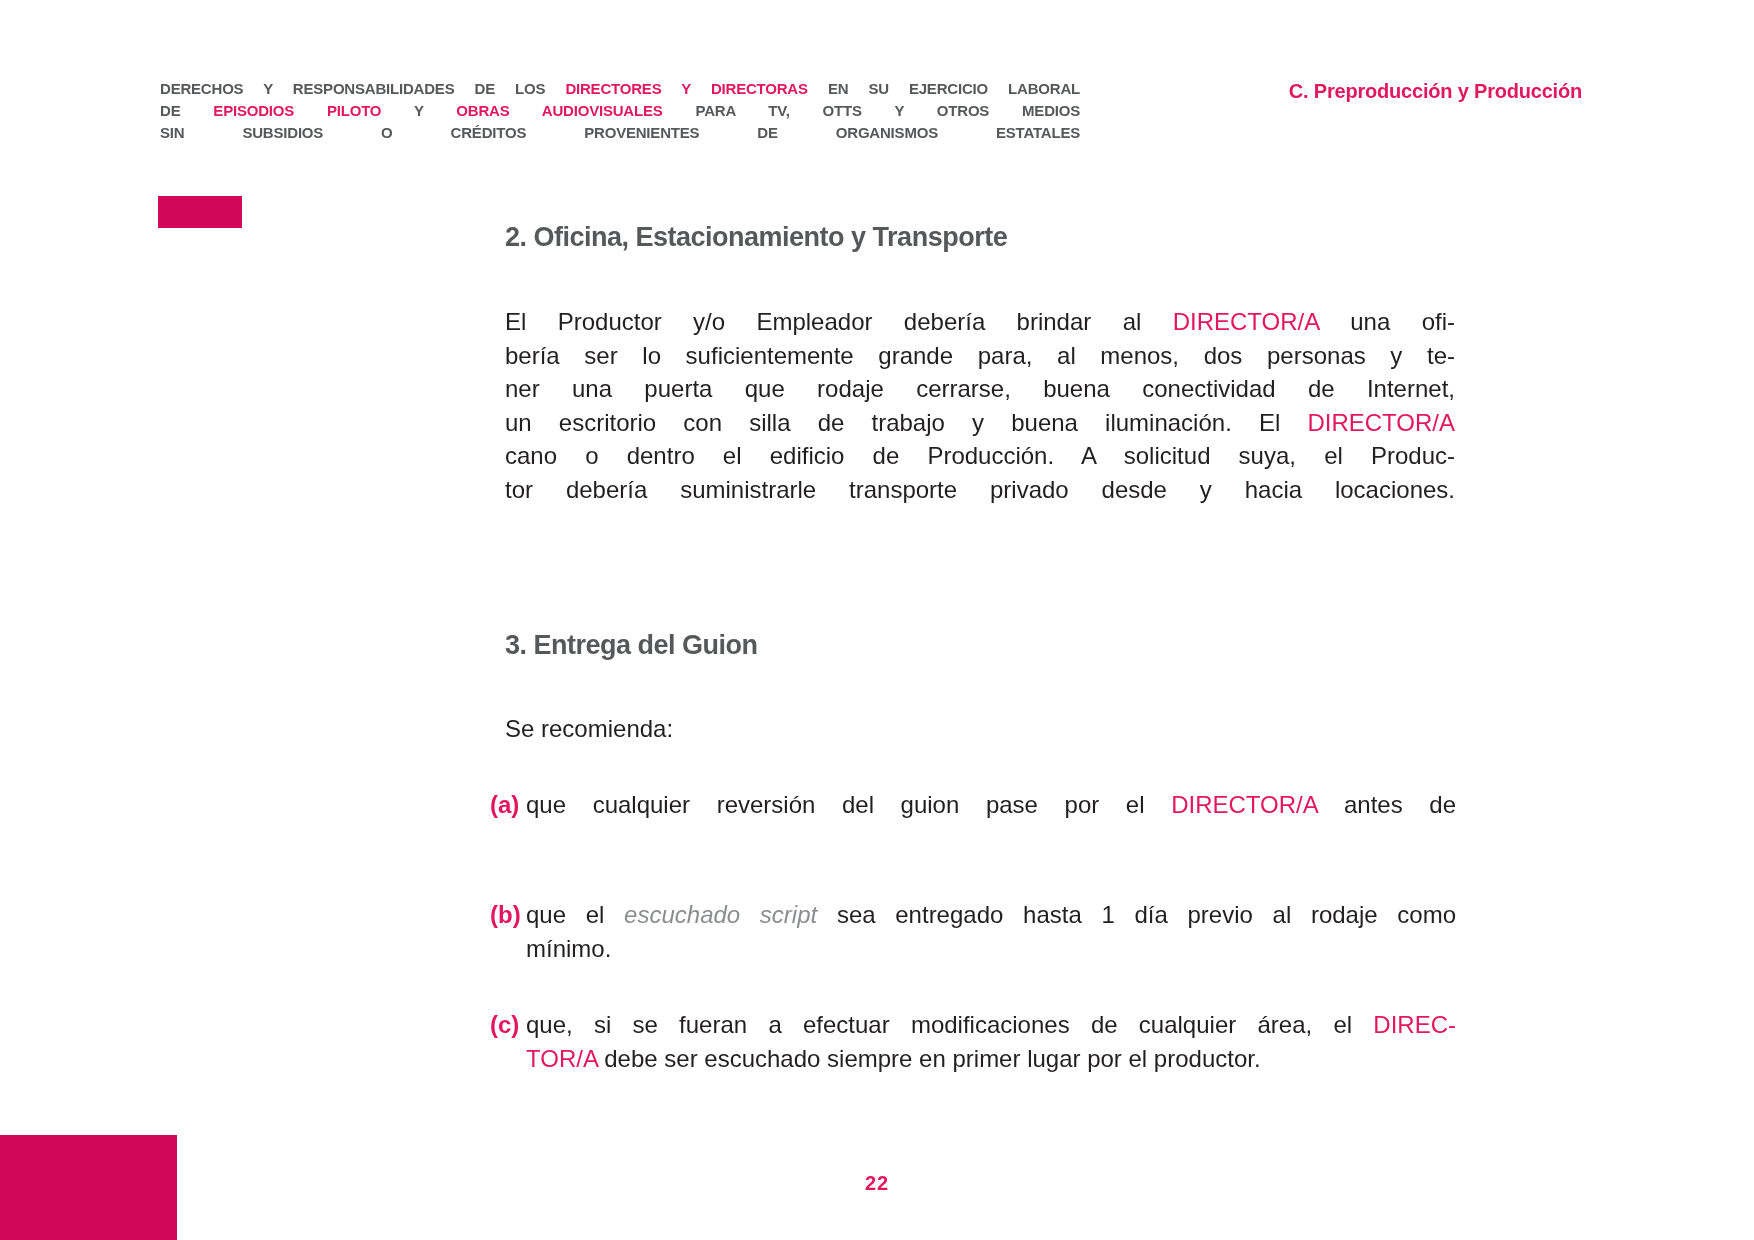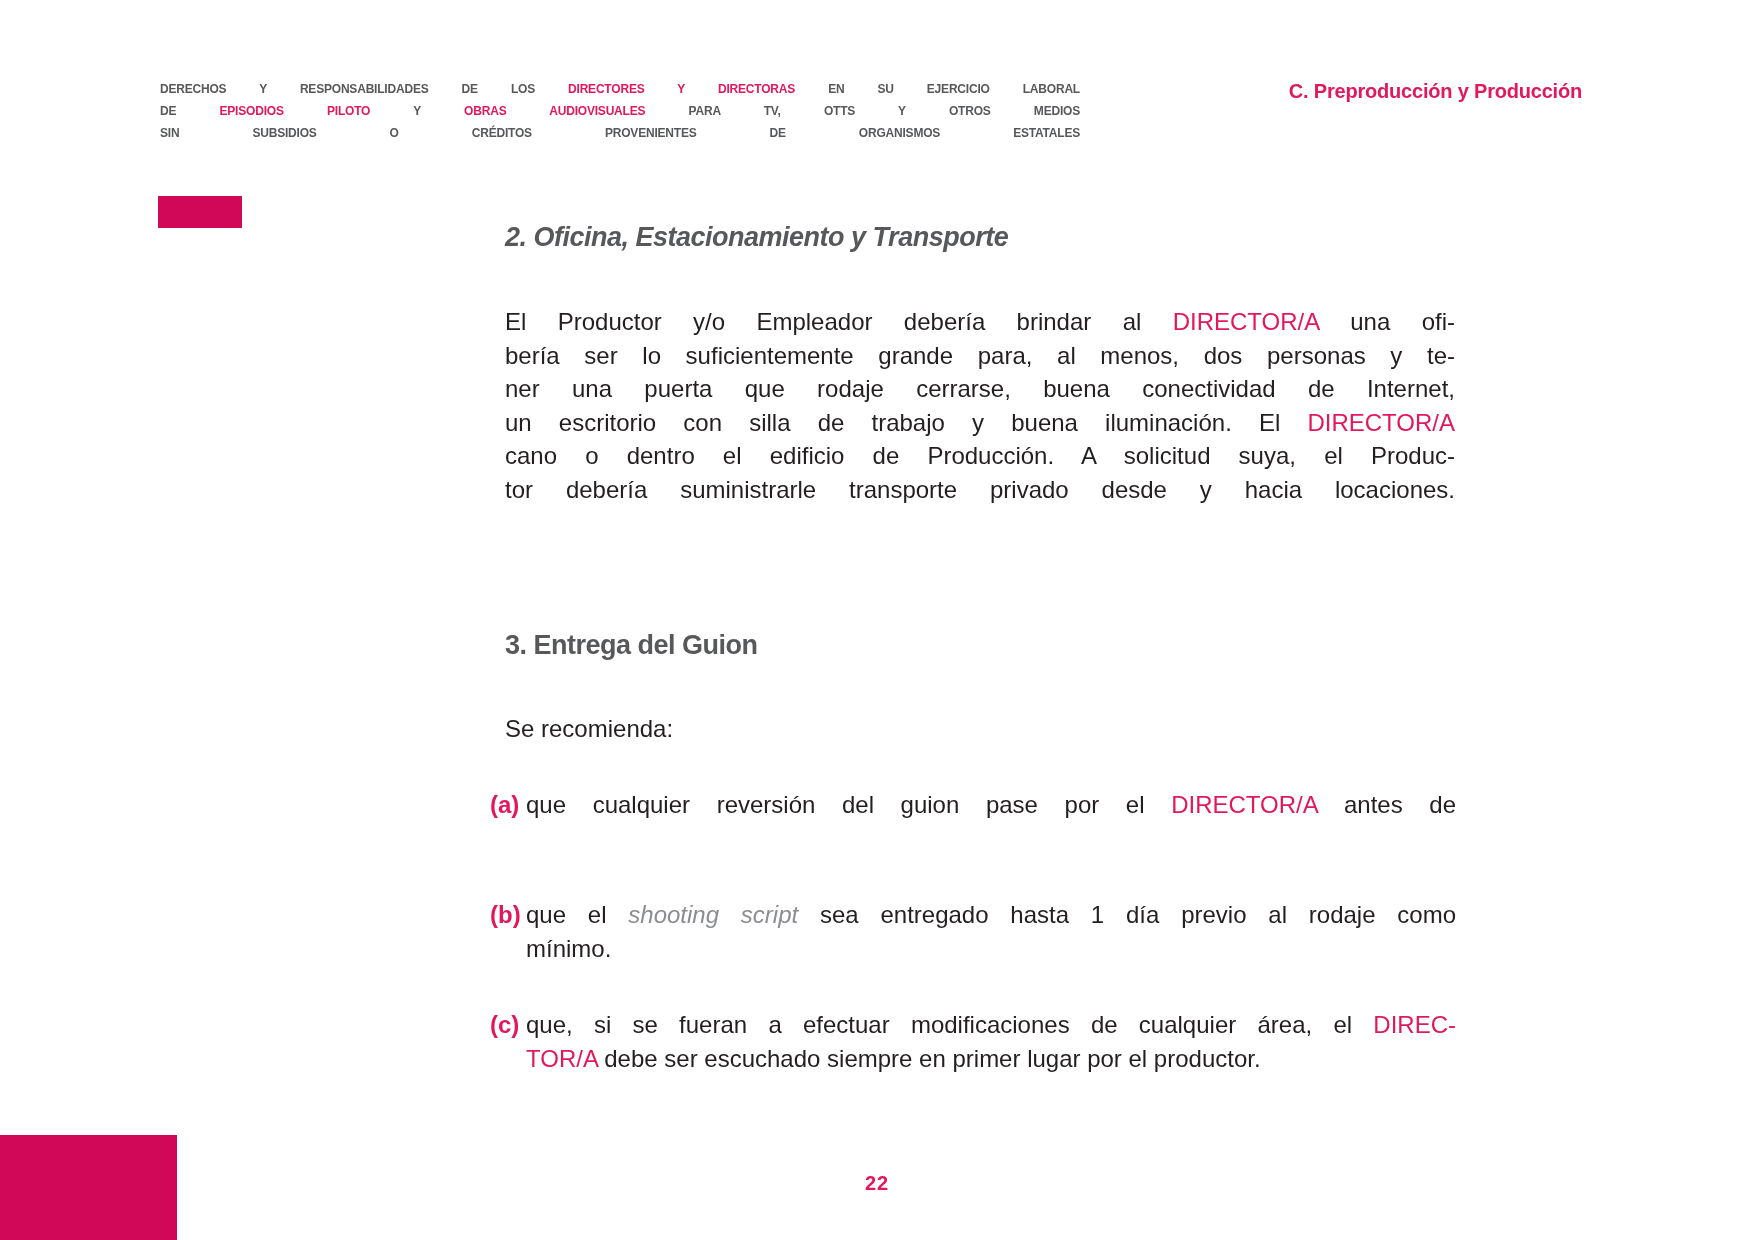--- a/index.html
+++ b/index.html
@@ -7,21 +7,21 @@
     position:relative;
     width:1754px;height:1240px;
     background:#ffffff;
     font-family:"Liberation Sans", sans-serif;
     overflow:hidden;
   }
   
   .header-left{
     position:absolute;left:160px;top:78px;width:920px;
     color:var(--heading-gray);
-    font-size:12px;font-weight:bold;line-height:22px;
+    font-size:15px;font-weight:bold;line-height:22px;
     letter-spacing:-0.2px;
   }
   .header-right{
     position:absolute;top:80px;right:172px;
     color:var(--pink-text);
     font-size:20px;font-weight:bold;letter-spacing:-0.2px;
   }
   .pink{color:var(--pink-text);}
   .muted-italic{color:var(--muted);font-style:italic;}
   
@@ -32,21 +32,21 @@
   .footer-block{
     position:absolute;left:0;top:1135px;width:177px;height:105px;
     background:var(--pink-block);
   }
   
   .section-heading{
     position:absolute;left:505px;
     color:var(--heading-gray);
     font-size:27px;font-weight:bold;letter-spacing:-0.5px;
   }
-  #heading-office{top:222px;font-style:italic;}
+  #heading-office{top:222px;}
   #heading-script{top:630px;}
   .body-text{color:var(--body-text);font-size:24px;line-height:33.6px;}
   .paragraph{
     position:absolute;left:505px;top:305px;width:950px;
   }
   .jline{text-align:justify;text-align-last:justify;white-space:nowrap;}
   .jline.no-just{text-align:left;text-align-last:left;}
   .intro{
     position:absolute;left:505px;top:712px;
   }
@@ -102,21 +102,21 @@
   <div class="list-item body-text" id="item-a">
     <span class="list-marker">(a)</span>
     <div class="item-lines" id="lines-a">
         <div class="jline"><span>que cualquier reversión del guion pase por el </span><span class="pink">DIRECTOR/A</span><span> antes de</span></div>
       </div>
   </div>
 
   <div class="list-item body-text" id="item-b">
     <span class="list-marker">(b)</span>
     <div class="item-lines" id="lines-b">
-        <div class="jline"><span>que el </span><span class="muted-italic">shooting script</span><span> sea entregado hasta 1 día previo al rodaje como</span></div>
+        <div class="jline"><span>que el </span><span class="muted-italic">escuchado script</span><span> sea entregado hasta 1 día previo al rodaje como</span></div>
         <div class="jline no-just"><span>mínimo.</span></div>
       </div>
   </div>
 
   <div class="list-item body-text" id="item-c">
     <span class="list-marker">(c)</span>
     <div class="item-lines" id="lines-c">
         <div class="jline"><span>que, si se fueran a efectuar modificaciones de cualquier área, el </span><span class="pink">DIREC-</span></div>
         <div class="jline no-just"><span class="pink">TOR/A</span><span> debe ser escuchado siempre en primer lugar por el productor.</span></div>
       </div>

